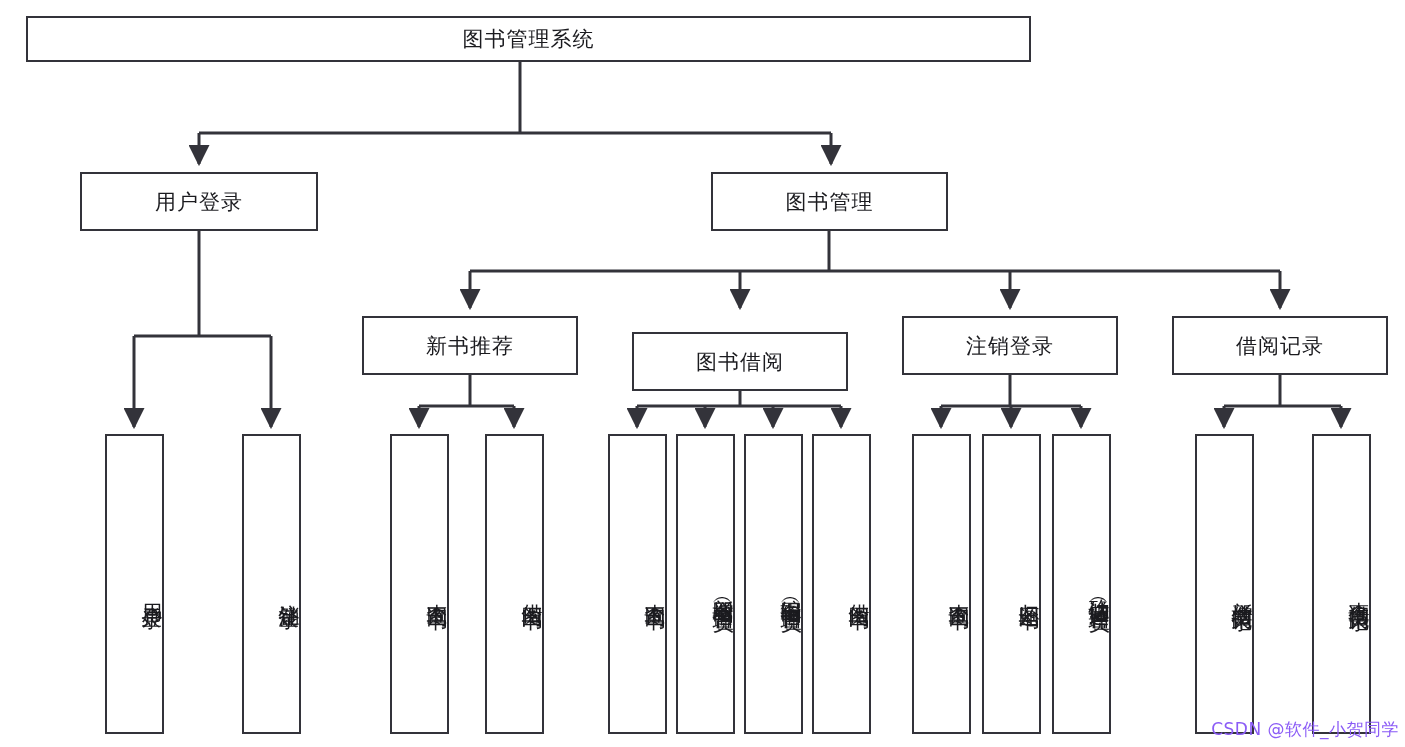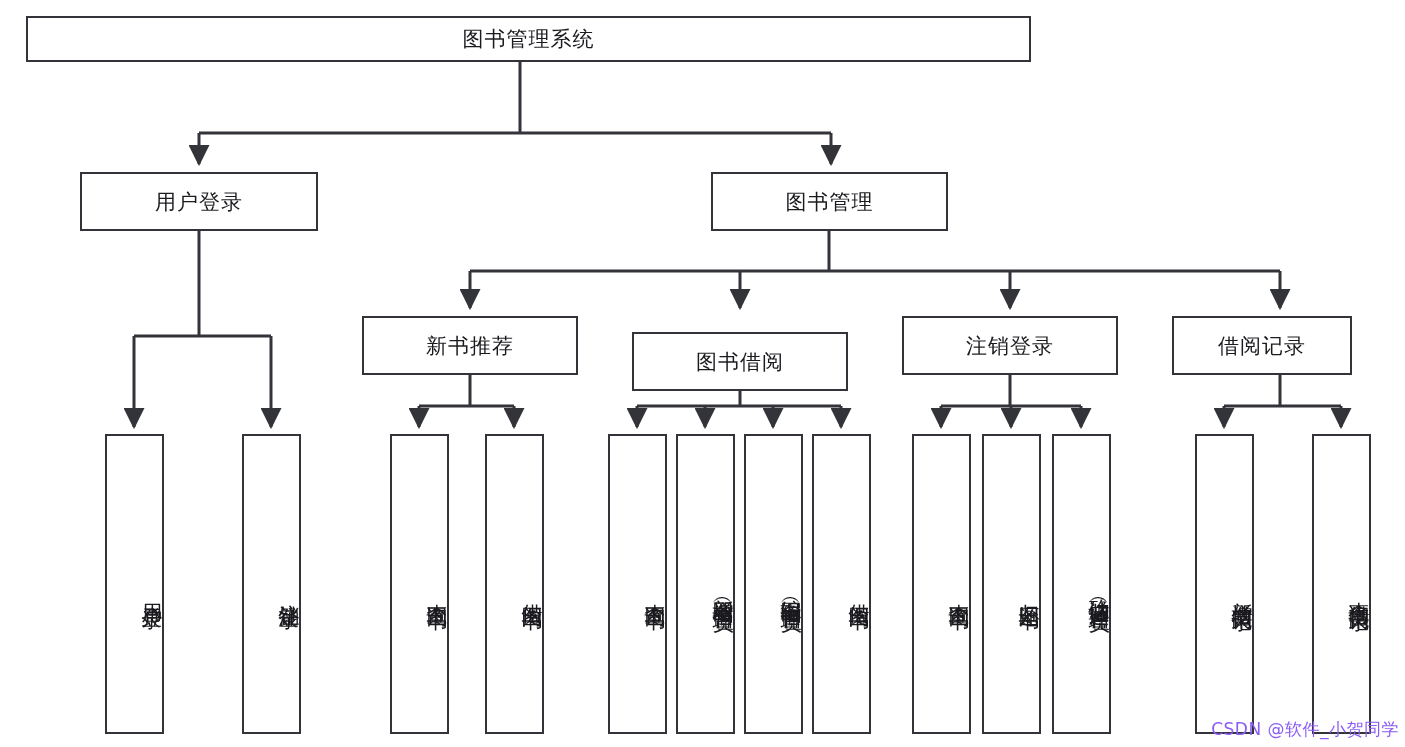--- a/index.html
+++ b/index.html
@@ -130,21 +130,21 @@
 
   <div class="node horiz" style="left:362px; top:316px; width:216px; height:59px;">
     <span>新书推荐</span>
   </div>
   <div class="node horiz" style="left:632px; top:332px; width:216px; height:59px;">
     <span>图书借阅</span>
   </div>
   <div class="node horiz" style="left:902px; top:316px; width:216px; height:59px;">
     <span>注销登录</span>
   </div>
-  <div class="node horiz" style="left:1172px; top:316px; width:180px; height:59px;">
+  <div class="node horiz" style="left:1172px; top:316px; width:216px; height:59px;">
     <span>借阅记录</span>
   </div>
 
   <div class="node vert" style="left:105px; top:434px; width:59px; height:300px;">
     <span>用户登录</span>
   </div>
   <div class="node vert" style="left:242px; top:434px; width:59px; height:300px;">
     <span>注销登录</span>
   </div>
 

